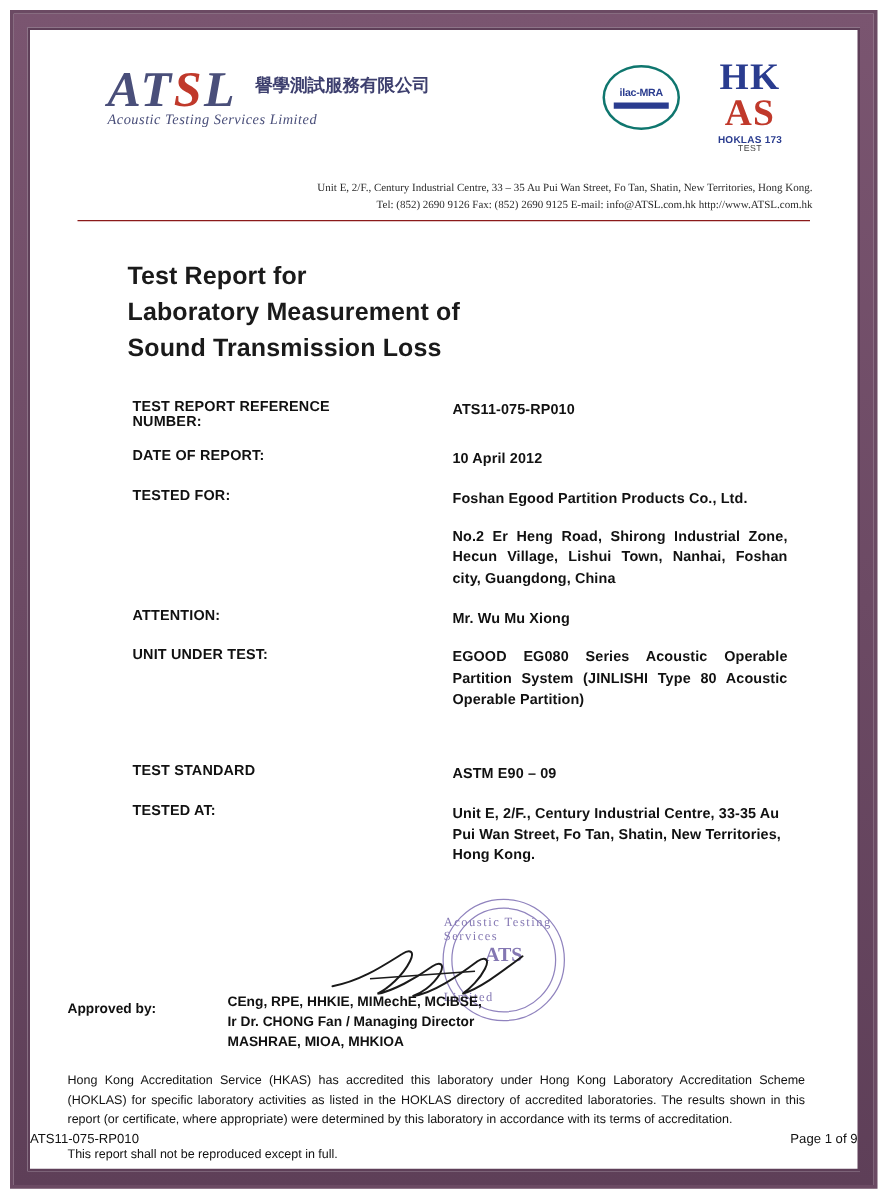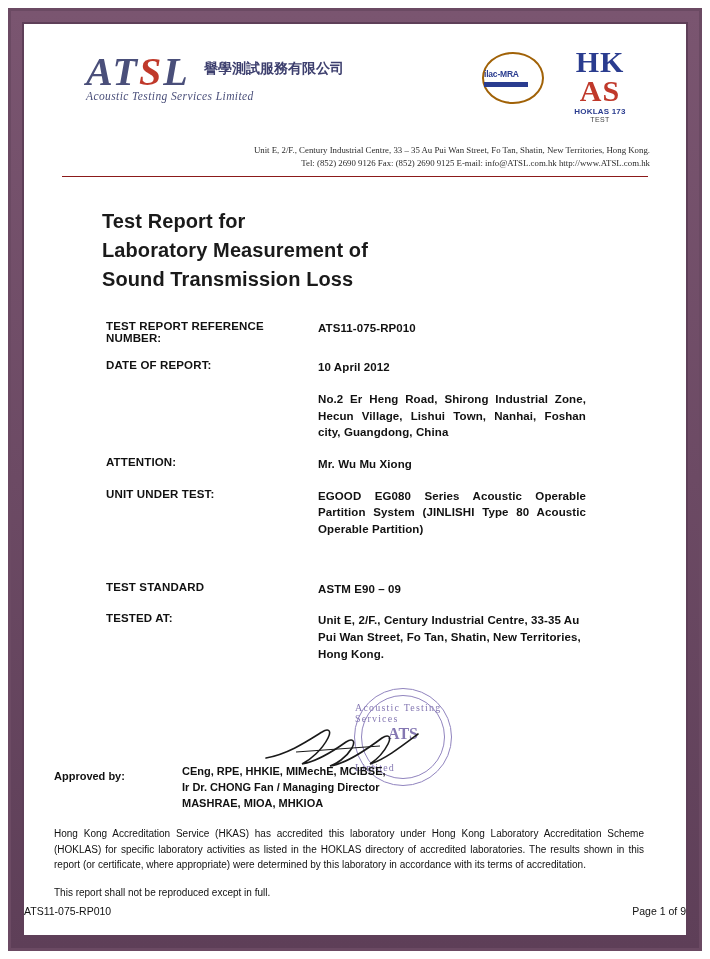--- a/index.html
+++ b/index.html
@@ -85,24 +85,24 @@
     color: #3d3f6e;
     white-space: nowrap;
   }
   .ilac {
     position: absolute;
     right: 112px;
     top: 4px;
     width: 62px;
     height: 52px;
     border-radius: 50%;
-    border: 2px solid #a16207;
+    border: 2px solid #0f766e;
     box-sizing: border-box;
     display: flex;
-    align-items: flex-start;
+    align-items: center;
     justify-content: center;
     flex-direction: column;
   }
   .ilac .txt {
     font-size: 8.5px;
     font-weight: bold;
     color: #2a3c8f;
     letter-spacing: -.2px;
   }
   .ilac .bar {
@@ -165,20 +165,21 @@
   }
 
   
   .fields {
     margin: 26px 0 0 52px;
     width: 560px;
   }
   .row {
     display: flex;
     margin-bottom: 15px;
+    gap: 44px;
   }
   .row.tight { margin-bottom: 4px; }
   .label {
     width: 212px;
     font-size: 11.5px;
     font-weight: bold;
     color: #111;
     letter-spacing: .15px;
     flex: none;
   }
@@ -333,20 +334,24 @@
 
     <div class="fields">
       <div class="row">
         <div class="label">TEST REPORT REFERENCE NUMBER:</div>
         <div class="value">ATS11-075-RP010</div>
       </div>
       <div class="row">
         <div class="label">DATE OF REPORT:</div>
         <div class="value">10 April 2012</div>
       </div>
+      <div class="row tight">
+        <div class="label">TESTED FOR:</div>
+        <div class="value">Foshan Egood Partition Products Co., Ltd.</div>
+      </div>
       <div class="row" style="margin-top:14px;">
         <div class="label"></div>
         <div class="value justify">No.2 Er Heng Road, Shirong Industrial Zone, Hecun Village, Lishui Town, Nanhai, Foshan city, Guangdong, China</div>
       </div>
       <div class="row">
         <div class="label">ATTENTION:</div>
         <div class="value">Mr. Wu Mu Xiong</div>
       </div>
       <div class="row">
         <div class="label">UNIT UNDER TEST:</div>

